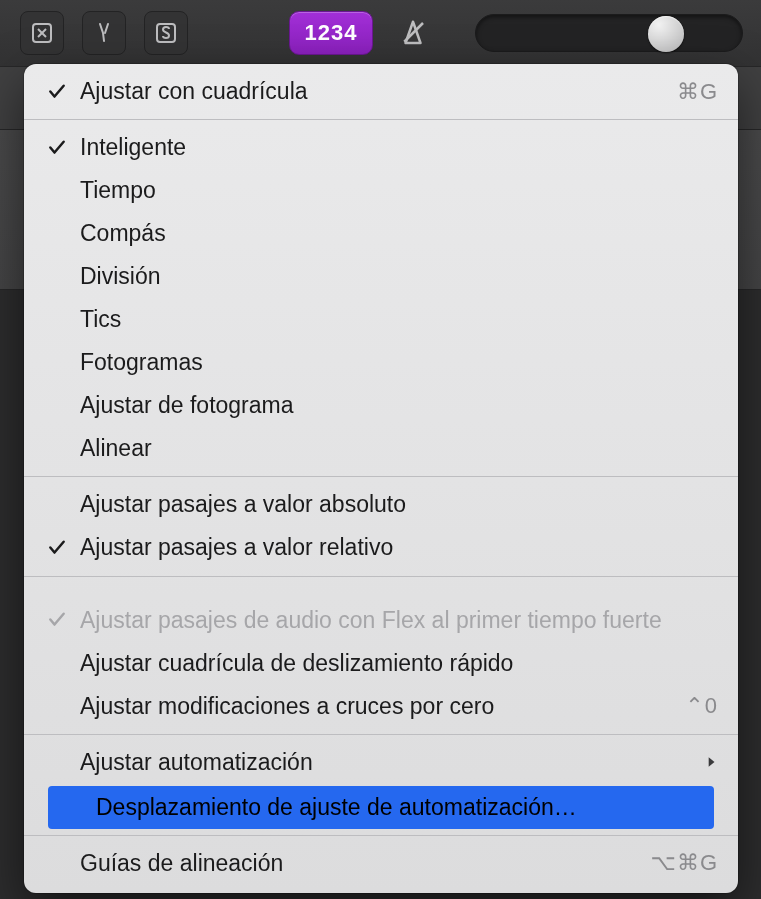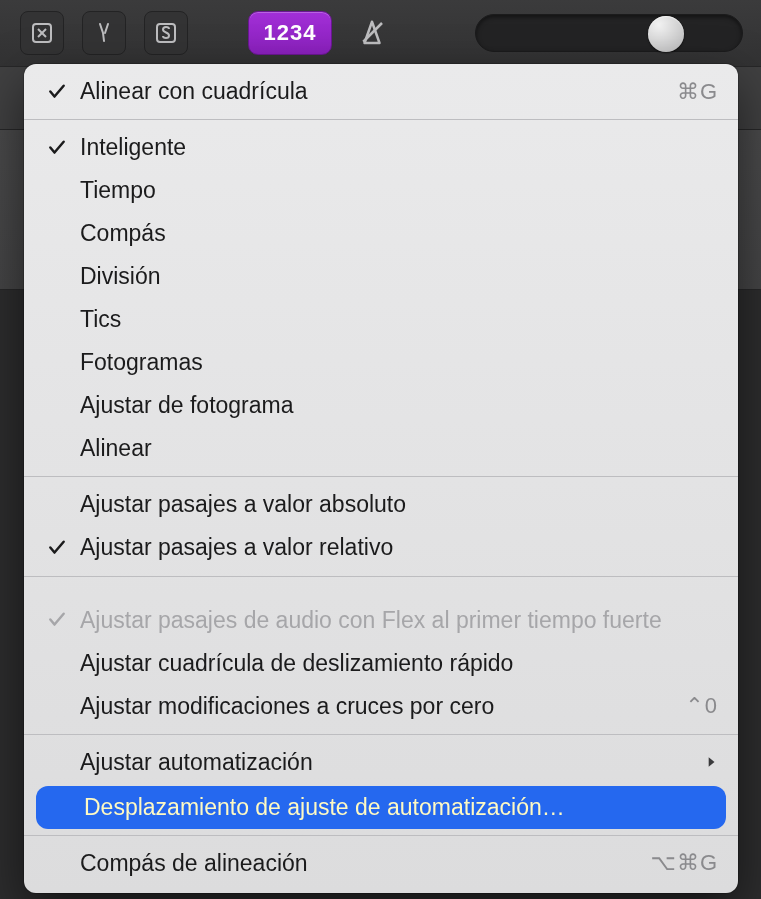--- a/index.html
+++ b/index.html
@@ -40,20 +40,21 @@
     background: linear-gradient(to bottom, #a22fd7, #8a20bd);
     border: 1px solid #6a1792;
     color: #fff;
     display: flex;
     align-items: center;
     justify-content: center;
     font-size: 22px;
     font-weight: 600;
     letter-spacing: 1px;
     box-shadow: inset 0 1px 0 rgba(255,255,255,0.25);
+    margin-left: 41px;
   }
   .slider {
     position: absolute;
     right: 18px; top: 14px;
     width: 268px; height: 38px;
     border-radius: 19px;
     background: #232324;
     border: 1px solid #1b1b1c;
     box-shadow: inset 0 2px 4px rgba(0,0,0,0.5);
     display: flex;
@@ -132,23 +133,23 @@
     gap: 2px;
   }
   .item .sub-arrow {
     color: #3a3a3c;
     margin-left: 12px;
     font-size: 22px;
   }
   .item.disabled { color: #a6a6a9; margin-top: 22px; }
   .item.highlight {
     background: #2568ef;
-    color: #fef9c3;
-    border-radius: 12px;
-    margin: 2px 12px;
+    color: #000000;
+    border-radius: 4px;
+    margin: 2px 24px;
     padding-left: 48px;
     padding-right: 12px;
   }
 </style>
 </head>
 <body>
 
 <div class="toolbar">
   <div class="tb-btn">
     <svg width="24" height="24" viewBox="0 0 24 24" fill="none" stroke="currentColor" stroke-width="2">
@@ -189,21 +190,21 @@
 <div class="strip2"></div>
 <div class="panel-bg"></div>
 
 <div class="menu" id="menu">
     <div class="item">
       <span class="check">
         <svg width="20" height="20" viewBox="0 0 24 24" fill="none" stroke="currentColor" stroke-width="3" stroke-linecap="round" stroke-linejoin="round">
           <polyline points="4 12 9 18 20 5"></polyline>
         </svg>
       </span>
-      <span class="lbl">Alinear con cuadrícula</span>
+      <span class="lbl">Ajustar con cuadrícula</span>
       <span class="shortcut">⌘G</span>
     </div>
     <div class="sep"></div>
     <div class="item">
       <span class="check">
         <svg width="20" height="20" viewBox="0 0 24 24" fill="none" stroke="currentColor" stroke-width="3" stroke-linecap="round" stroke-linejoin="round">
           <polyline points="4 12 9 18 20 5"></polyline>
         </svg>
       </span>
       <span class="lbl">Inteligente</span>
@@ -262,16 +263,16 @@
       <span class="lbl">Ajustar automatización</span>
       <span class="sub-arrow"><svg width="14" height="14" viewBox="0 0 24 24" fill="currentColor">
           <path d="M8 4 L18 12 L8 20 Z"></path>
         </svg></span>
     </div>
     <div class="item highlight">
       <span class="lbl">Desplazamiento de ajuste de automatización…</span>
     </div>
     <div class="sep"></div>
     <div class="item">
-      <span class="lbl">Compás de alineación</span>
+      <span class="lbl">Guías de alineación</span>
       <span class="shortcut">⌥⌘G</span>
     </div>
   </div>
 
 </body></html>

